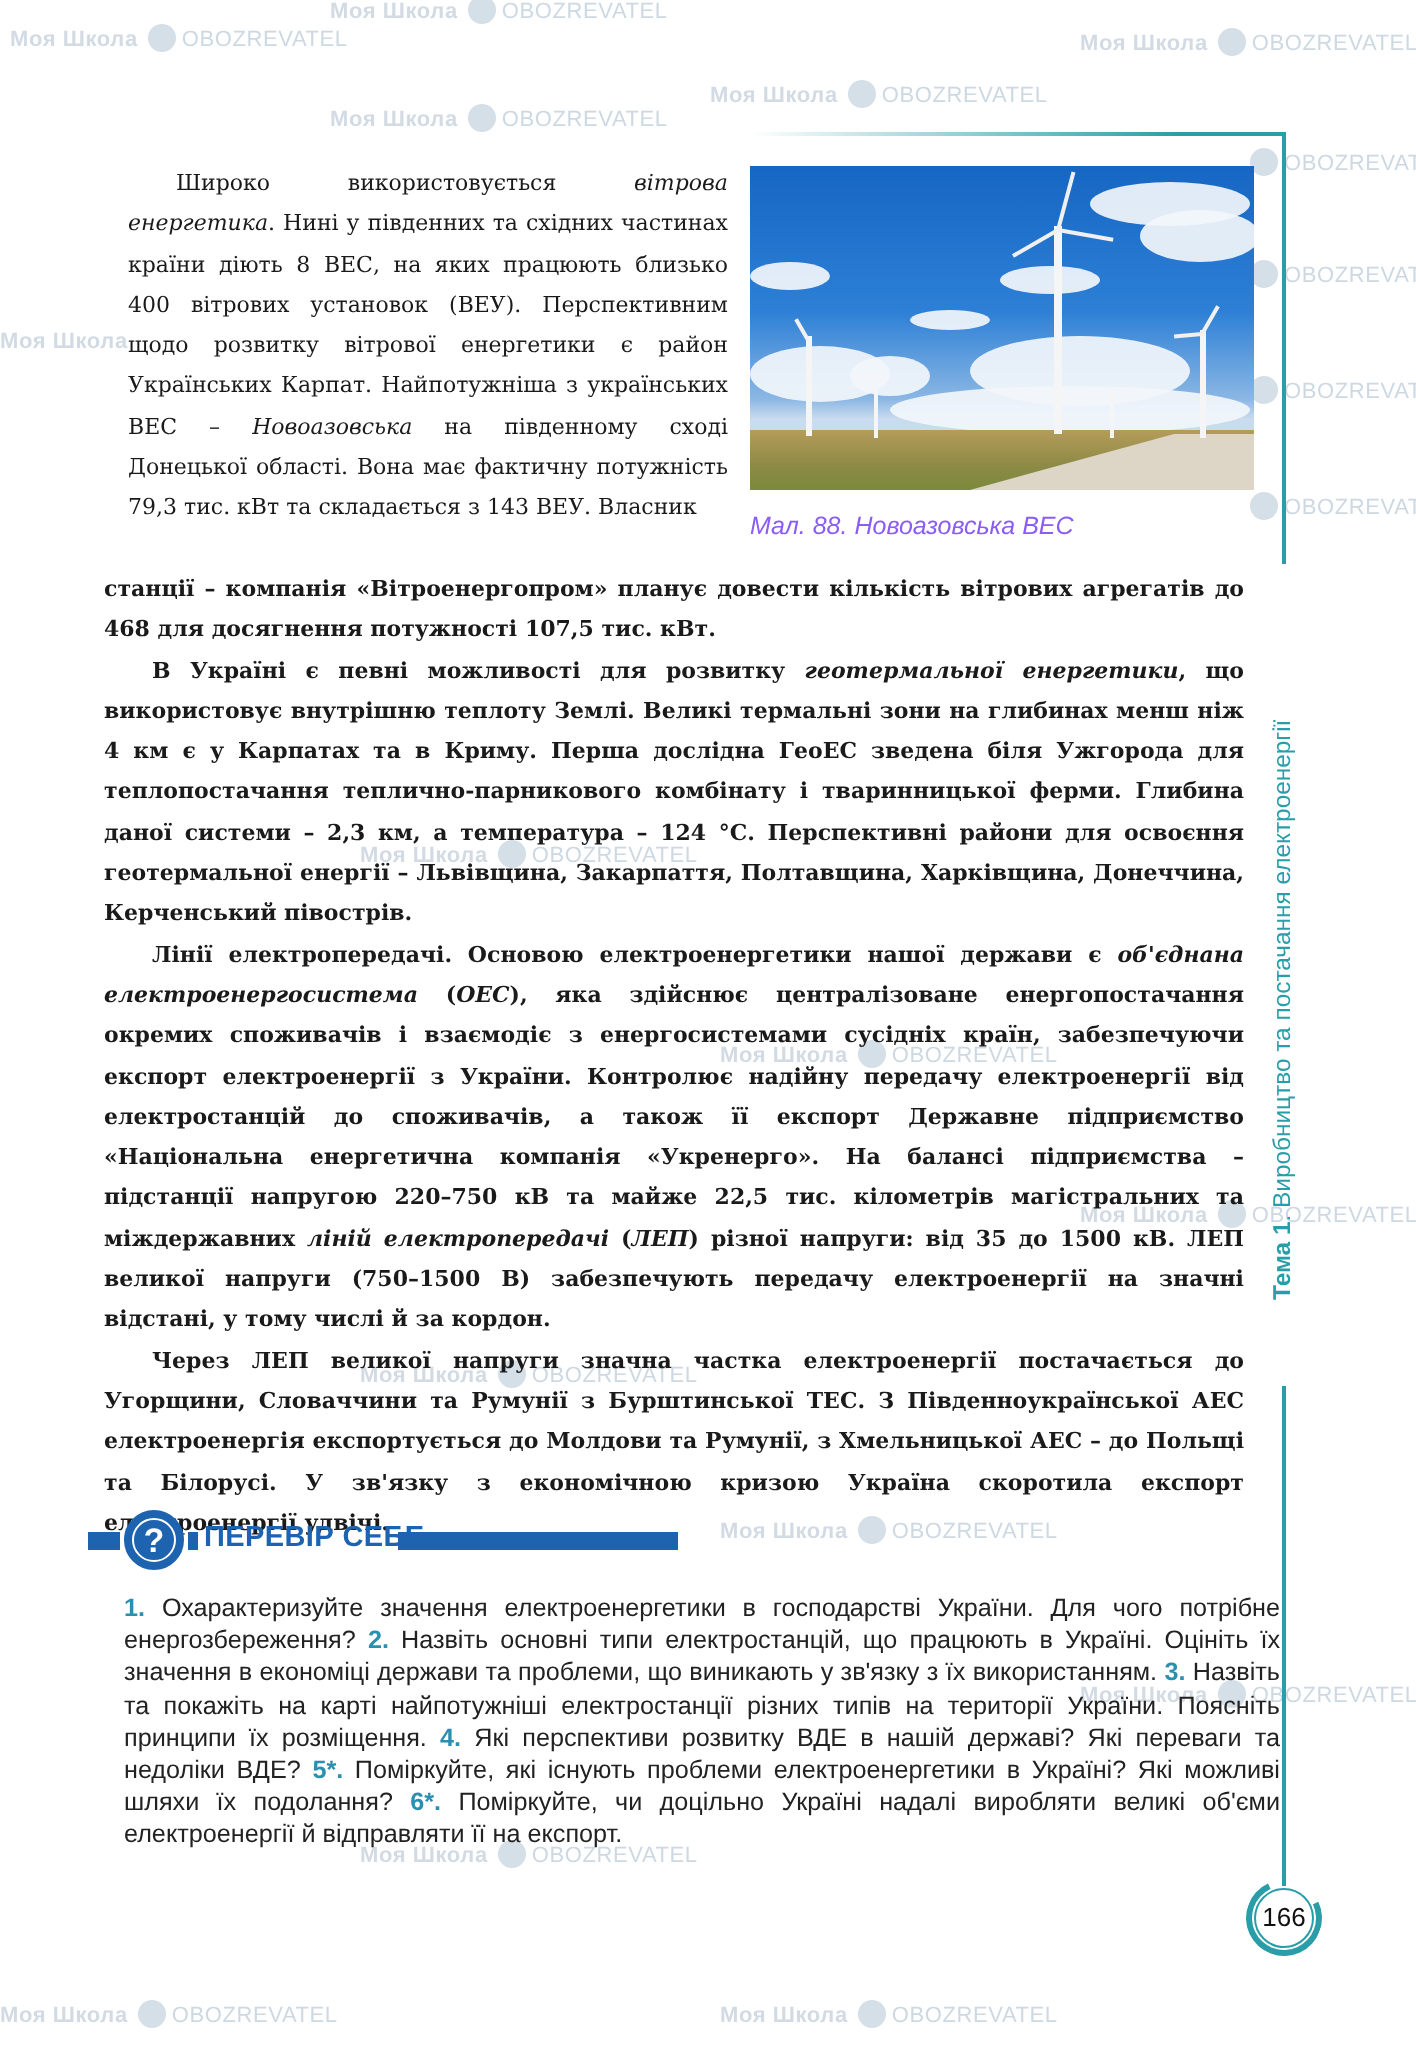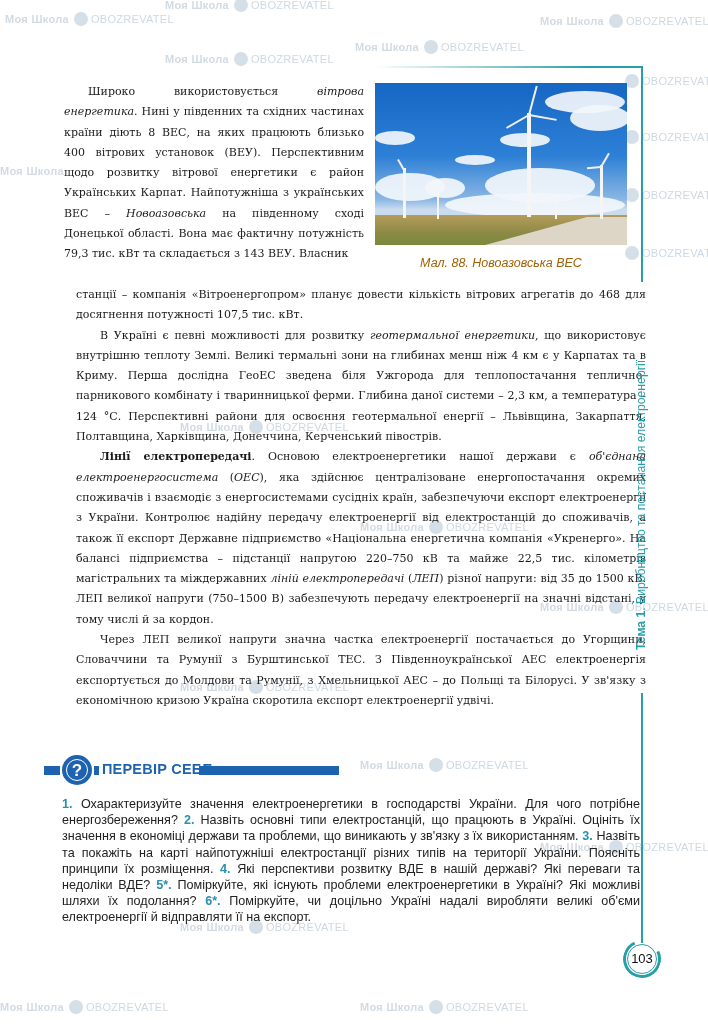--- a/index.html
+++ b/index.html
@@ -7,31 +7,31 @@
          font-family:"DejaVu Serif", serif; color:#1a1a1a; }
   .wm { position:absolute; font-family:"Liberation Sans", sans-serif; font-size:11px; color:#cdd9e2;
         letter-spacing:0.3px; white-space:nowrap; pointer-events:none; }
   .wm .ms { font-weight:bold; color:#d2dbe3; margin-right:5px; }
   .wm .ob { display:inline-block; width:14px; height:14px; border-radius:50%; background:#d5dfe7;
             vertical-align:-3px; margin-right:3px; }
   .body-text { position:absolute; font-size:11px; line-height:20.3px; text-align:justify; }
   .body-text p { margin:0; text-indent:24px; }
   .body-text p.noindent { text-indent:0; }
   .col-narrow { left:64px; top:82px; width:300px; }
-  .col-wide { left:76px; top:285px; width:570px; }
+  .col-wide { left:52px; top:285px; width:570px;font-weight:bold; }
   .figure { position:absolute; left:375px; top:83px; width:252px; height:162px; overflow:hidden; }
   .sky { position:absolute; inset:0; background:linear-gradient(180deg,#1666c3 0%,#2d80d6 45%,#8bb7e4 72%,#c9dbee 78%); }
   .cloud { position:absolute; background:#f2f6fb; border-radius:50%; opacity:0.92; }
   .ground { position:absolute; left:0; right:0; bottom:0; height:30px; background:linear-gradient(180deg,#b59c5a,#8c8a45 60%,#7a8a3c); }
   .road { position:absolute; bottom:0; left:110px; width:170px; height:28px; background:#ddd6c6;
           clip-path:polygon(0 100%, 60% 0, 85% 0, 100% 100%); }
   .tower { position:absolute; background:#f5f5f5; }
   .blade { position:absolute; background:#f0f0f0; transform-origin:0 50%; height:2px; }
-  .caption { position:absolute; left:375px; top:256px; width:252px; text-align:center;
-             font-family:"Liberation Sans", sans-serif; font-style:italic; font-size:12.5px; color:#a16207; }
+  .caption { position:absolute; left:375px; top:256px; width:252px; 
+             font-family:"Liberation Sans", sans-serif; font-style:italic; font-size:12.5px; color:#8b5cf6; }
   .teal-line { position:absolute; background:#2a9ea8; }
   .top-rule { position:absolute; left:375px; top:66px; width:267px; height:2px;
               background:linear-gradient(90deg,rgba(42,158,168,0),#2a9ea8 80%); }
   .side-title { position:absolute; left:634px; top:650px; transform-origin:0 0; transform:rotate(-90deg);
                 font-family:"Liberation Sans", sans-serif; font-size:12.2px; color:#2a9ea8; white-space:nowrap; }
   .side-title b { font-weight:bold; }
   .check-head { position:absolute; left:44px; top:755px; height:30px; width:258px; }
   .check-bar-left { position:absolute; left:0; top:11px; width:16px; height:9px; background:#1d63b0; }
   .check-circle { position:absolute; left:18px; top:0; width:30px; height:30px; border-radius:50%;
                   background:#1d63b0; border:2px solid #1d63b0; box-sizing:border-box; }
@@ -128,13 +128,13 @@
   <div class="check-bar-right"></div>
 </div>
 
 <div class="questions">
   <span><span class="num">1.</span><span> Охарактеризуйте значення електроенергетики в господарстві України. Для чого потрібне енергозбереження? </span></span><span><span class="num">2.</span><span> Назвіть основні типи електростанцій, що працюють в Україні. Оцініть їх значення в економіці держави та проблеми, що виникають у зв'язку з їх використанням. </span></span><span><span class="num">3.</span><span> Назвіть та покажіть на карті найпотужніші електростанції різних типів на території України. Поясніть принципи їх розміщення. </span></span><span><span class="num">4.</span><span> Які перспективи розвитку ВДЕ в нашій державі? Які переваги та недоліки ВДЕ? </span></span><span><span class="num">5*.</span><span> Поміркуйте, які існують проблеми електроенергетики в Україні? Які можливі шляхи їх подолання? </span></span><span><span class="num">6*.</span><span> Поміркуйте, чи доцільно Україні надалі виробляти великі об'єми електроенергії й відправляти її на експорт.</span></span>
 </div>
 
 <div class="side-title"><b>Тема 1</b><span>. Виробництво та постачання електроенергії</span></div>
 
 <div class="page-ring"></div>
-<div class="page-num">103</div>
+<div class="page-num">166</div>
 
 </body></html>

